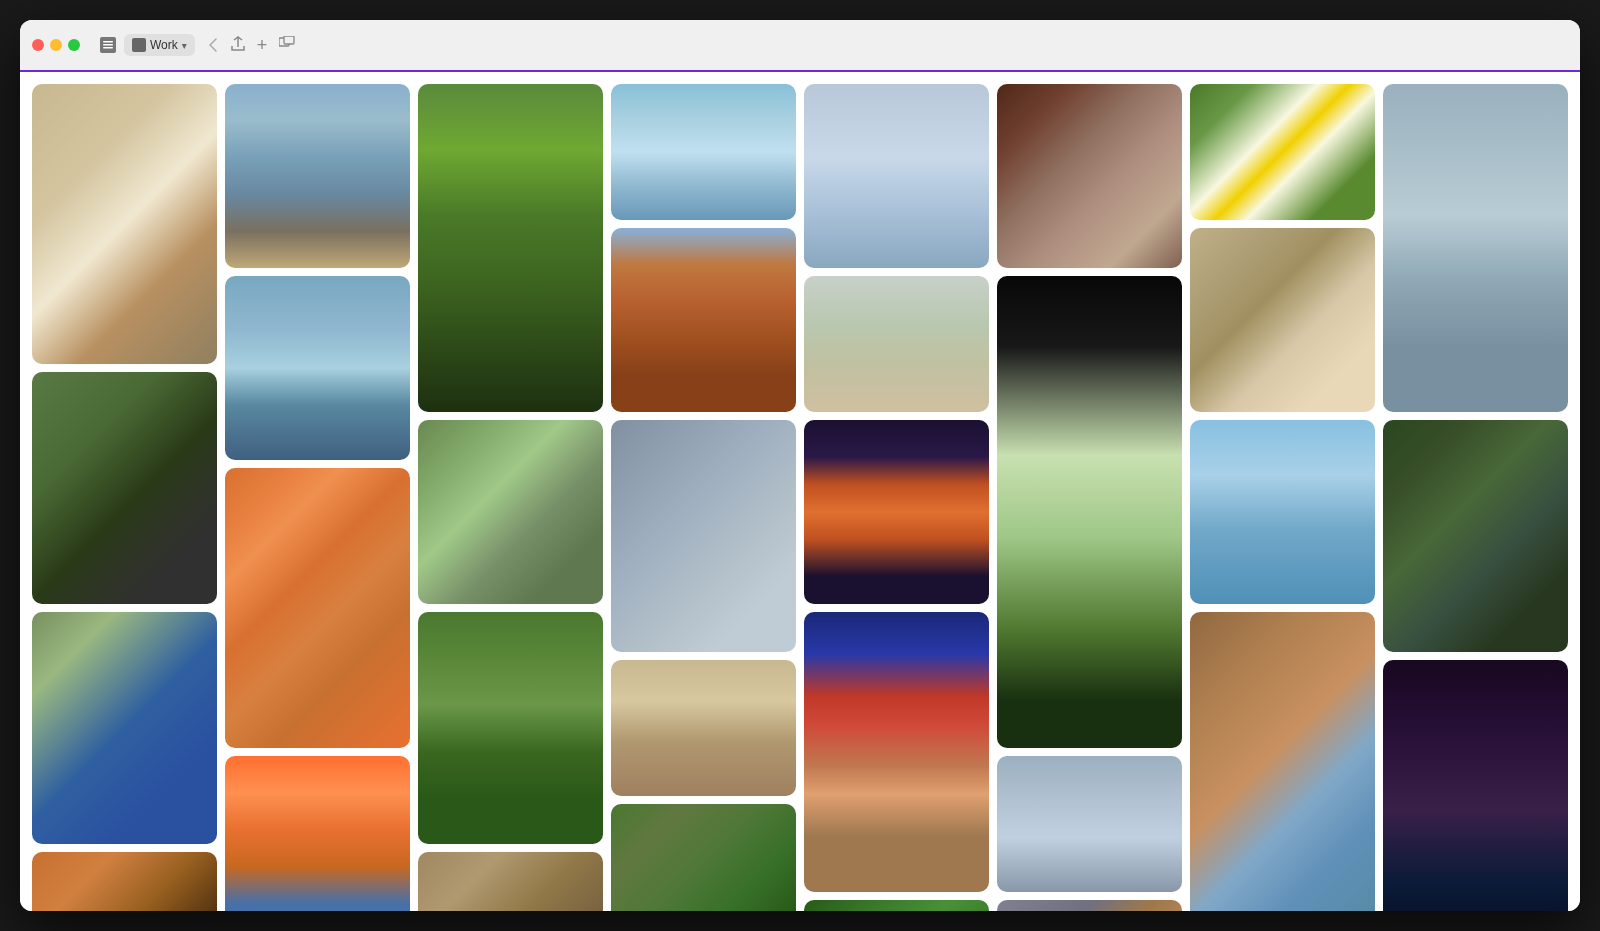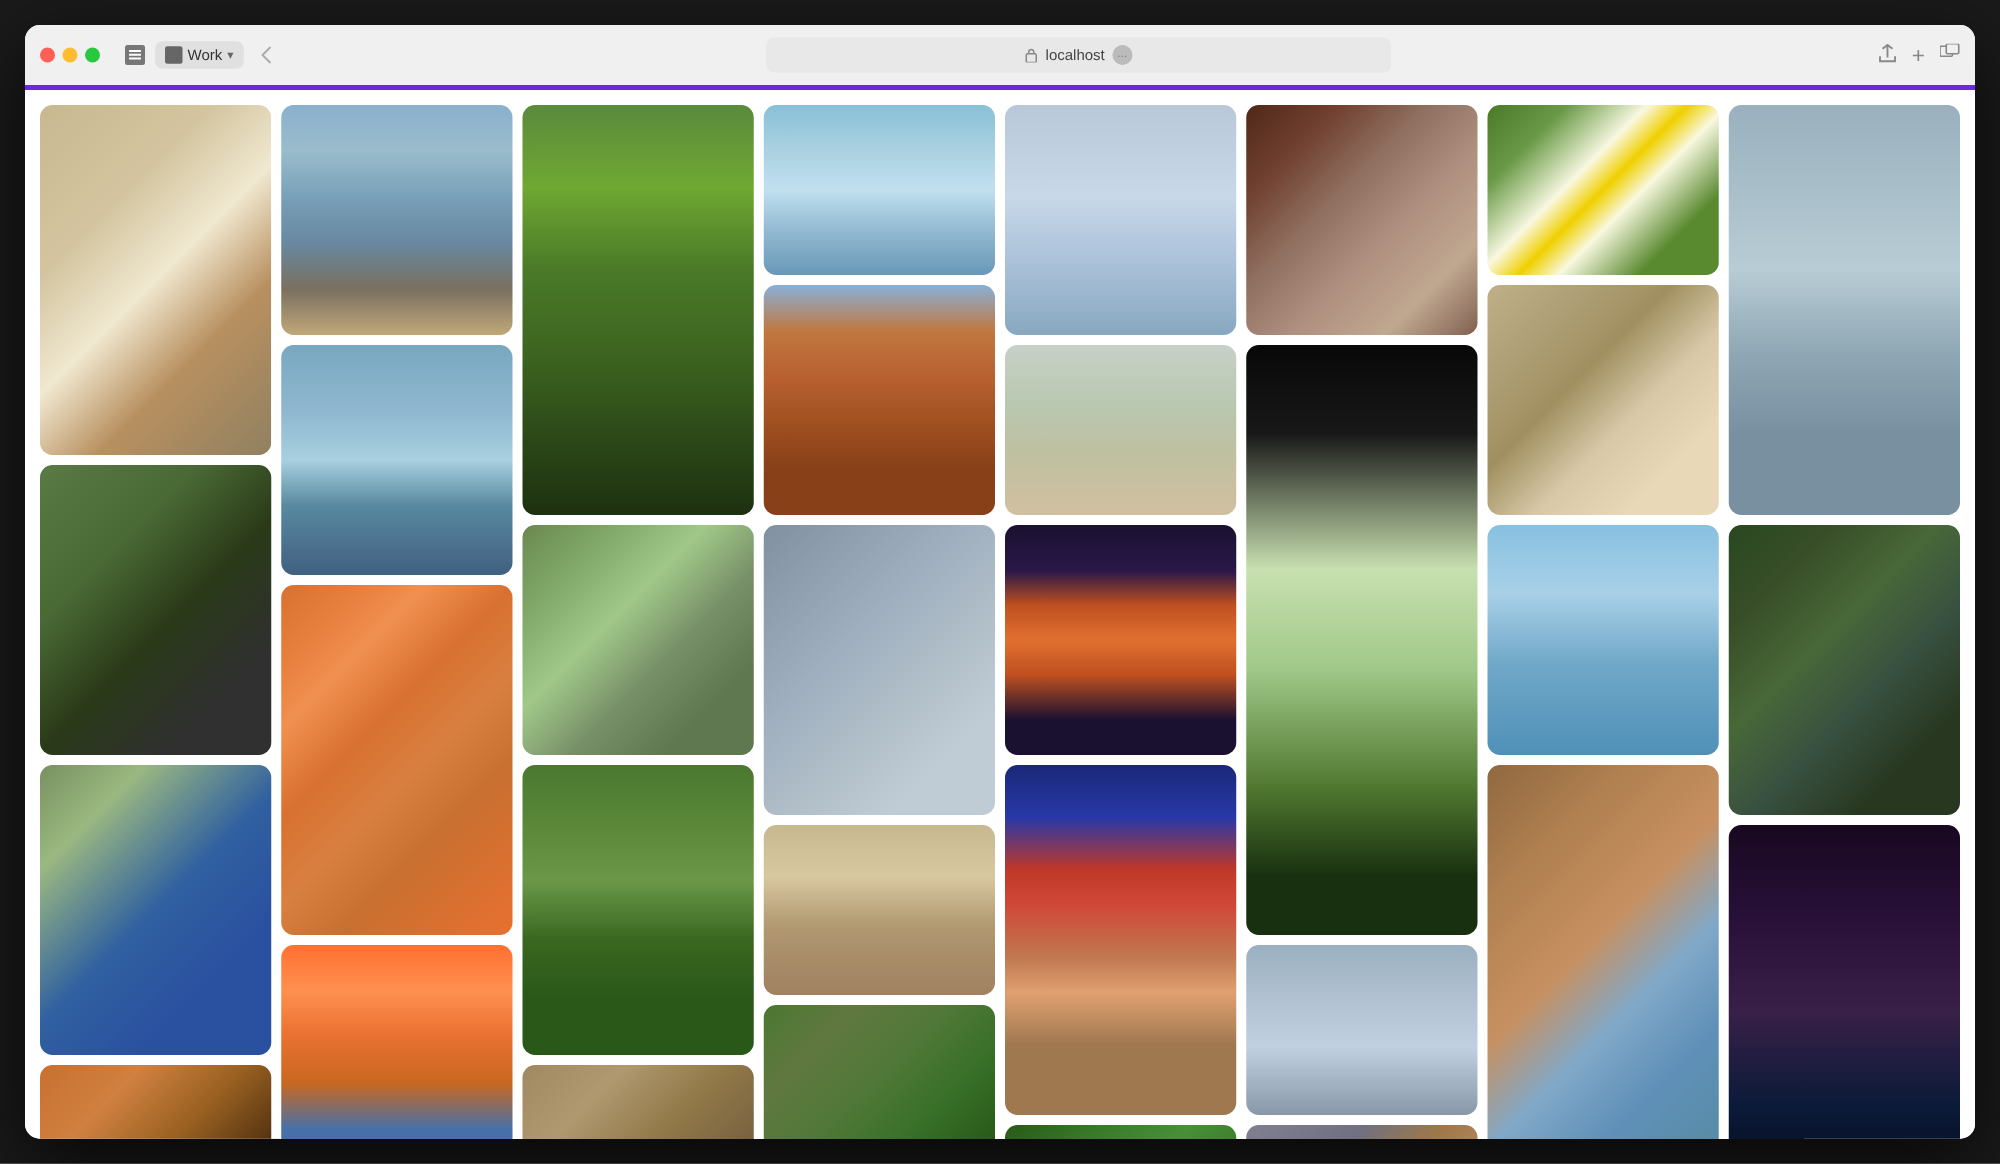--- a/index.html
+++ b/index.html
@@ -25,21 +25,21 @@
     }
 
     .titlebar {
       height: 52px;
       background: #f0f0f0;
       display: flex;
       align-items: center;
       padding: 0 12px;
       gap: 8px;
       flex-shrink: 0;
-      border-bottom: 4px solid #6d28d9;
+      border-bottom: 2px solid #6d28d9;
     }
 
     .traffic-lights {
       display: flex;
       gap: 6px;
       align-items: center;
     }
 
     .traffic-light {
       width: 12px;
@@ -174,32 +174,20 @@
       <span>Work</span>
       <span style="color:#666; font-size:10px;">▾</span>
     </div>
 
     <div class="nav-back">
       <svg width="8" height="14" viewBox="0 0 8 14" fill="#aaa">
         <path d="M7 1L1 7L7 13" stroke="#aaa" stroke-width="1.5" fill="none" stroke-linecap="round"></path>
       </svg>
     </div>
 
-    <div class="address-bar-container">
-      <div class="address-bar">
-        <svg width="10" height="12" viewBox="0 0 10 12">
-          <rect x="1" y="5" width="8" height="7" rx="1" fill="none" stroke="#888" stroke-width="1.2"></rect>
-          <path d="M3 5V3.5a2 2 0 0 1 4 0V5" fill="none" stroke="#888" stroke-width="1.2"></path>
-        </svg>
-        <span style="font-size:12px; color:#444;">localhost</span>
-        <div style="width:16px; height:16px; background:#bbb; border-radius:50%; display:flex; align-items:center; justify-content:center;">
-          <span style="font-size:8px; color:#666;">···</span>
-        </div>
-      </div>
-    </div>
 
     <div class="toolbar-right">
       <div style="color:#888; font-size:14px;">
         <svg width="14" height="16" viewBox="0 0 14 16" fill="none" stroke="#888" stroke-width="1.5">
           <path d="M7 1v10M3 4L7 1l4 3"></path>
           <path d="M1 10v4h12v-4"></path>
         </svg>
       </div>
       <div style="color:#888; font-size:18px; font-weight:300;">+</div>
       <div style="color:#888;">

